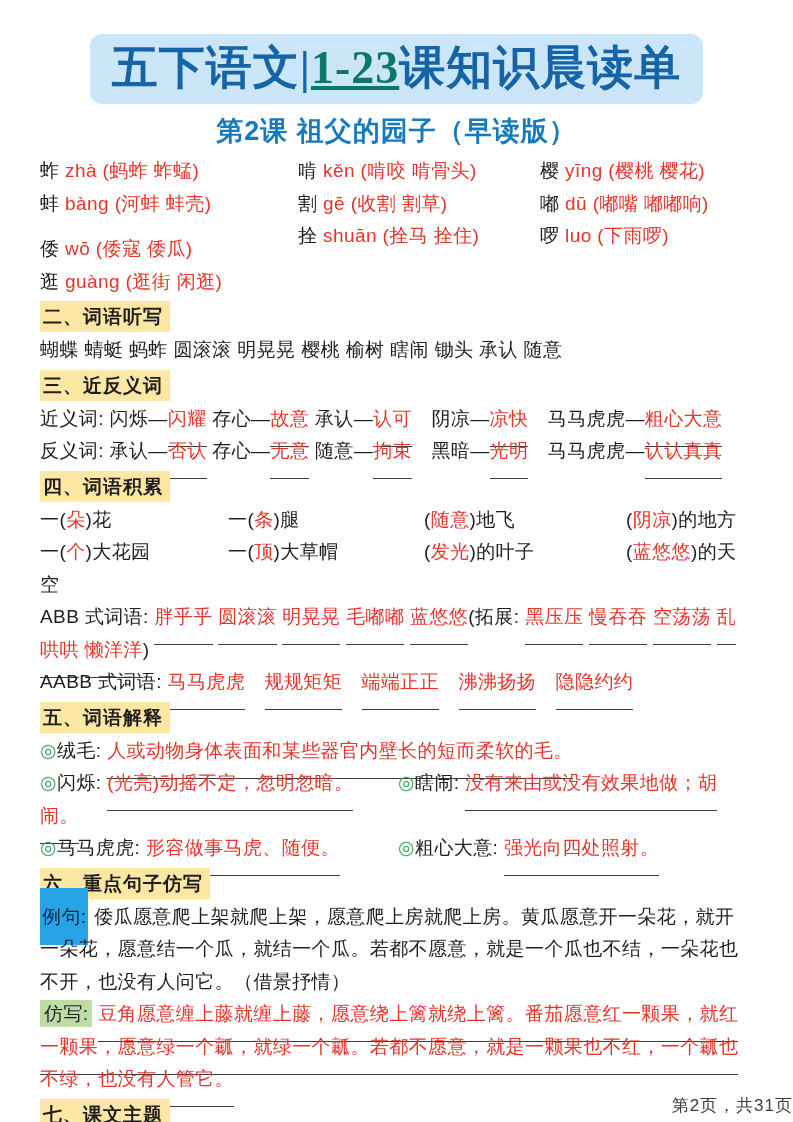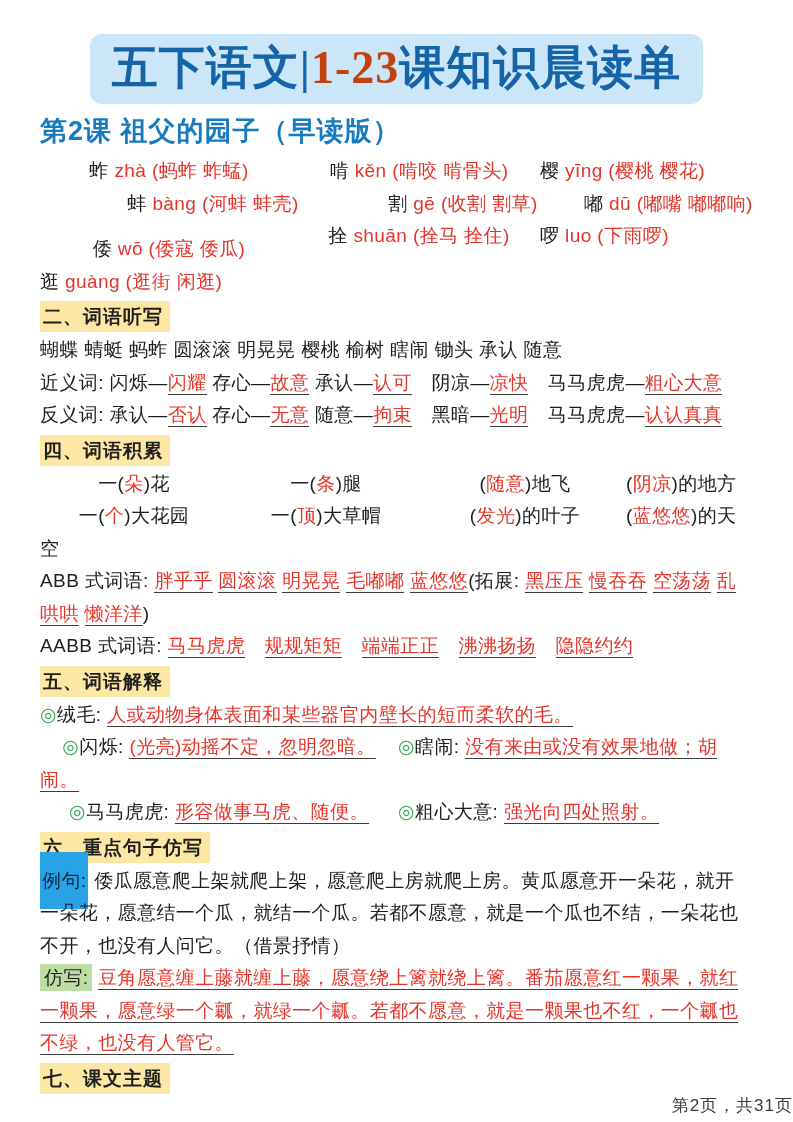--- a/index.html
+++ b/index.html
@@ -10,37 +10,37 @@
     color:#1e1e1e;padding:30px 40px 0 40px;overflow:hidden;
   }
   .banner{
     background:#cbe6f8;border-radius:12px;width:fit-content;
     margin:4px auto 0 auto;padding:3px 22px 5px 22px;
     font-family:"Liberation Serif","DejaVu Serif",serif;
     font-weight:900;font-size:46px;line-height:1.35;letter-spacing:1px;
     white-space:nowrap;
   }
   .banner .b{color:#1464a7;}
-  .banner .r{color:#c2410c;}
+  .banner .r{color:#0f766e;text-decoration:underline;}
   .subtitle{
-    color:#167abe;font-weight:bold;font-size:27px;
+    text-align:center;color:#167abe;font-weight:bold;font-size:27px;
     margin:9px 0 6px 0;letter-spacing:1px;
   }
   .sec-hdr{
     display:inline-block;background:#fce7a4;color:#1e1e1e;
     font-weight:bold;font-size:19px;padding:3px 7px 2px 3px;margin:3px 0 2px 0;
     letter-spacing:1px;
   }
   .sec{margin:0;}
   .line{font-size:19px;line-height:32.5px;letter-spacing:0.4px;}
   .sk{color:#1e1e1e;}
   .sr{color:#e5352b;}
-  .sru{color:#e5352b;border-bottom:1.7px solid #3c3c3c;padding-bottom:1px;}
+  .sru{color:#e5352b;border-bottom:1.7px solid #3c3c3c;padding-bottom:17px;}
   .sg{color:#3aa655;}
-  .cellw{display:inline-block;vertical-align:top;text-align:center;}
+  .cellw{display:inline-block;vertical-align:top;}
   .hl-blue{background:#29a3e8;color:#0d2742;padding:18px 2px;}
   .hl-green{background:#bedca4;color:#1e1e1e;padding:3px 4px;}
   .footer{
     position:absolute;left:0;bottom:5px;width:100%;text-align:right;
     font-size:17px;color:#3d3d3d;letter-spacing:1px;
   }
 </style>
 </head>
 <body>
 
@@ -48,34 +48,35 @@
 
   <div class="banner">
     <span class="b">五下语文|</span><span class="r">1-23</span><span class="b">课知识晨读单</span>
   </div>
 
   <div class="subtitle">第2课 祖父的园子（早读版）</div>
 
   <div class="sec">
     <div>
         <div class="line"><span class="cellw" style="width: 258px;"><span class="sk">蚱 </span><span class="sr">zhà (蚂蚱 蚱蜢)</span></span><span class="cellw" style="width: 242px;"><span class="sk">啃 </span><span class="sr">kěn (啃咬 啃骨头)</span></span><span><span class="sk">樱 </span><span class="sr">yīng (樱桃 樱花)</span></span></div>
-        <div class="line"><span class="cellw" style="width: 258px; margin-left: 44px;"><span class="sk">蚌 </span><span class="sr">bàng (河蚌 蚌壳)</span></span><span class="cellw" style="width: 242px;"><span class="sk">割 </span><span class="sr">gē (收割 割草)</span></span><span><span class="sk">嘟 </span><span class="sr">dū (嘟嘴 嘟嘟响)</span></span></div>
+        <div class="line"><span class="cellw" style="width: 258px;"><span class="sk">蚌 </span><span class="sr">bàng (河蚌 蚌壳)</span></span><span class="cellw" style="width: 242px;"><span class="sk">割 </span><span class="sr">gē (收割 割草)</span></span><span><span class="sk">嘟 </span><span class="sr">dū (嘟嘴 嘟嘟响)</span></span></div>
         <div class="line"><span class="cellw" style="width: 258px; margin-top: 13px;"><span class="sk">倭 </span><span class="sr">wō (倭寇 倭瓜)</span></span><span class="cellw" style="width: 242px;"><span class="sk">拴 </span><span class="sr">shuān (拴马 拴住)</span></span><span><span class="sk">啰 </span><span class="sr">luo (下雨啰)</span></span></div>
         <div class="line"><span><span class="sk">逛 </span><span class="sr">guàng (逛街 闲逛)</span></span></div>
       </div>
   </div>
 
   <div class="sec">
     <span class="sec-hdr">二、词语听写</span>
     <div>
         <div class="line"><span class="sk">蝴蝶 蜻蜓 蚂蚱 圆滚滚 明晃晃 樱桃 榆树 瞎闹 锄头 承认 随意</span></div>
       </div>
   </div>
 
   <div class="sec">
+    <span class="sec-hdr">三、近反义词</span>
     <div>
         <div class="line"><span class="sk">近义词: 闪烁—</span><span class="sru">闪耀</span><span class="sk"> 存心—</span><span class="sru">故意</span><span class="sk"> 承认—</span><span class="sru">认可</span><span class="sk">　阴凉—</span><span class="sru">凉快</span><span class="sk">　马马虎虎—</span><span class="sru">粗心大意</span></div>
         <div class="line"><span class="sk">反义词: 承认—</span><span class="sru">否认</span><span class="sk"> 存心—</span><span class="sru">无意</span><span class="sk"> 随意—</span><span class="sru">拘束</span><span class="sk">　黑暗—</span><span class="sru">光明</span><span class="sk">　马马虎虎—</span><span class="sru">认认真真</span></div>
       </div>
   </div>
 
   <div class="sec">
     <span class="sec-hdr">四、词语积累</span>
     <div>
         <div class="line"><span class="cellw" style="width: 188px;"><span class="sk">一(</span><span class="sr">朵</span><span class="sk">)花</span></span><span class="cellw" style="width: 196px;"><span class="sk">一(</span><span class="sr">条</span><span class="sk">)腿</span></span><span class="cellw" style="width: 202px;"><span class="sk">(</span><span class="sr">随意</span><span class="sk">)地飞</span></span><span><span class="sk">(</span><span class="sr">阴凉</span><span class="sk">)的地方</span></span></div>

